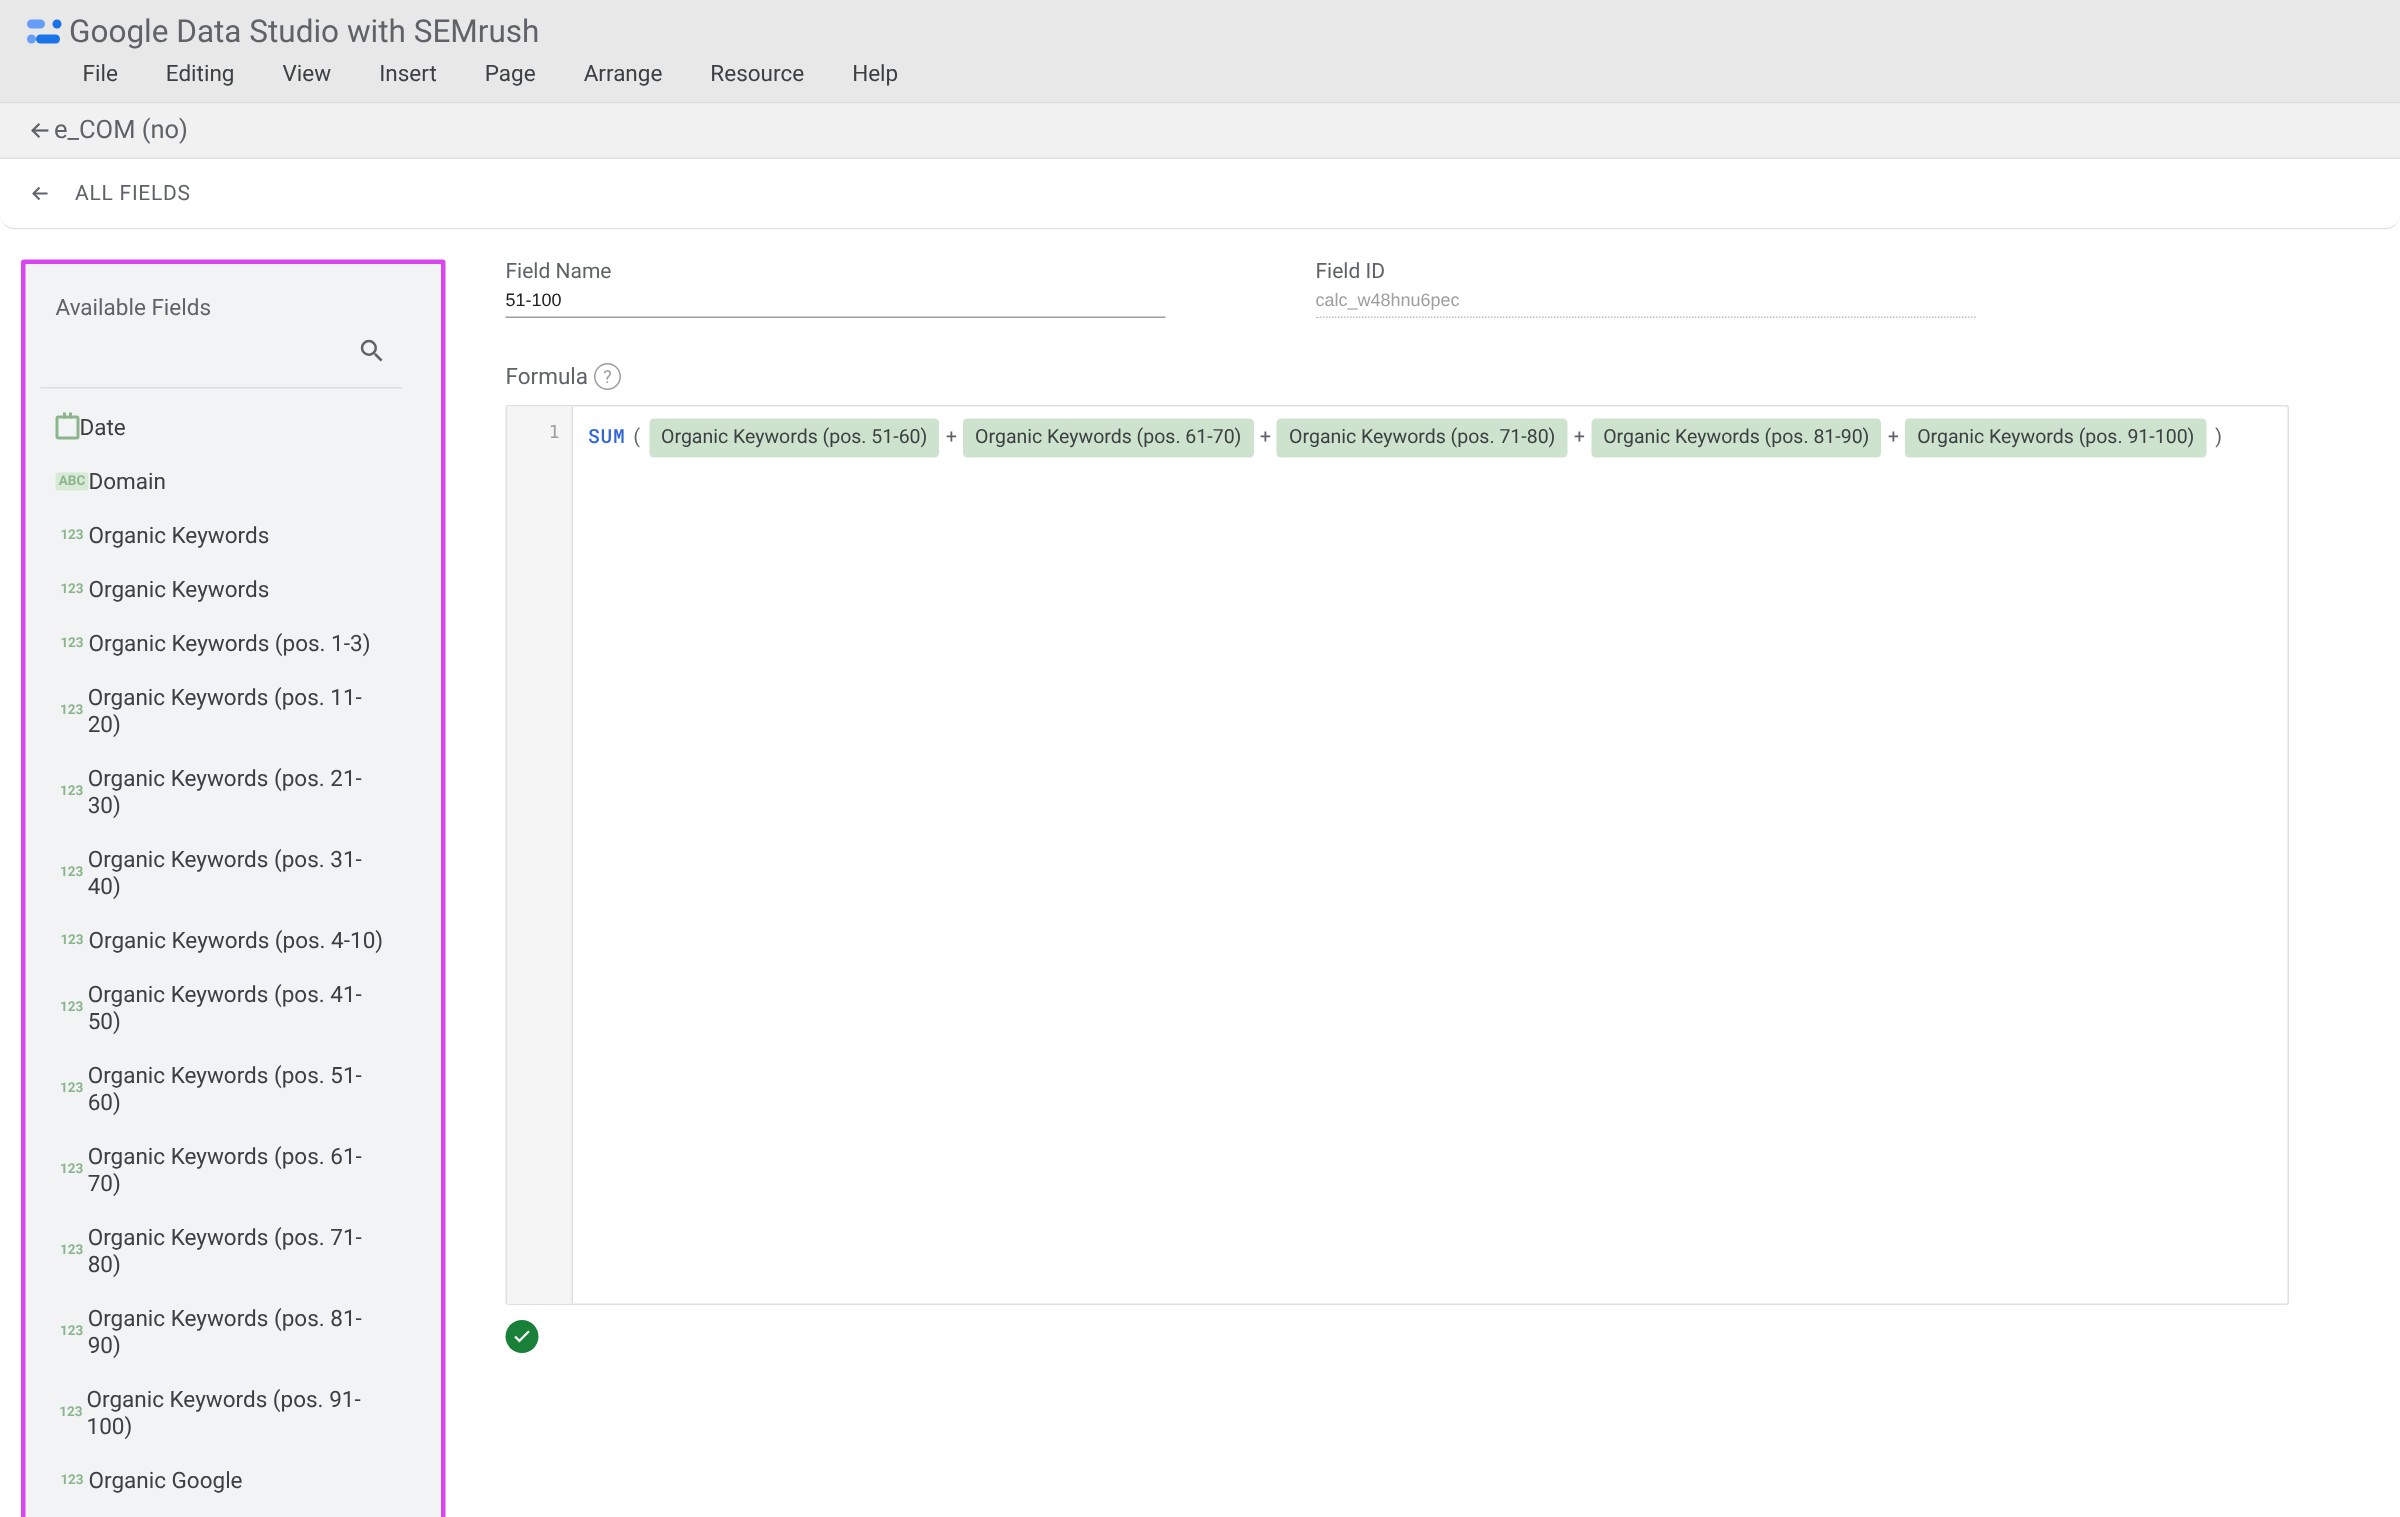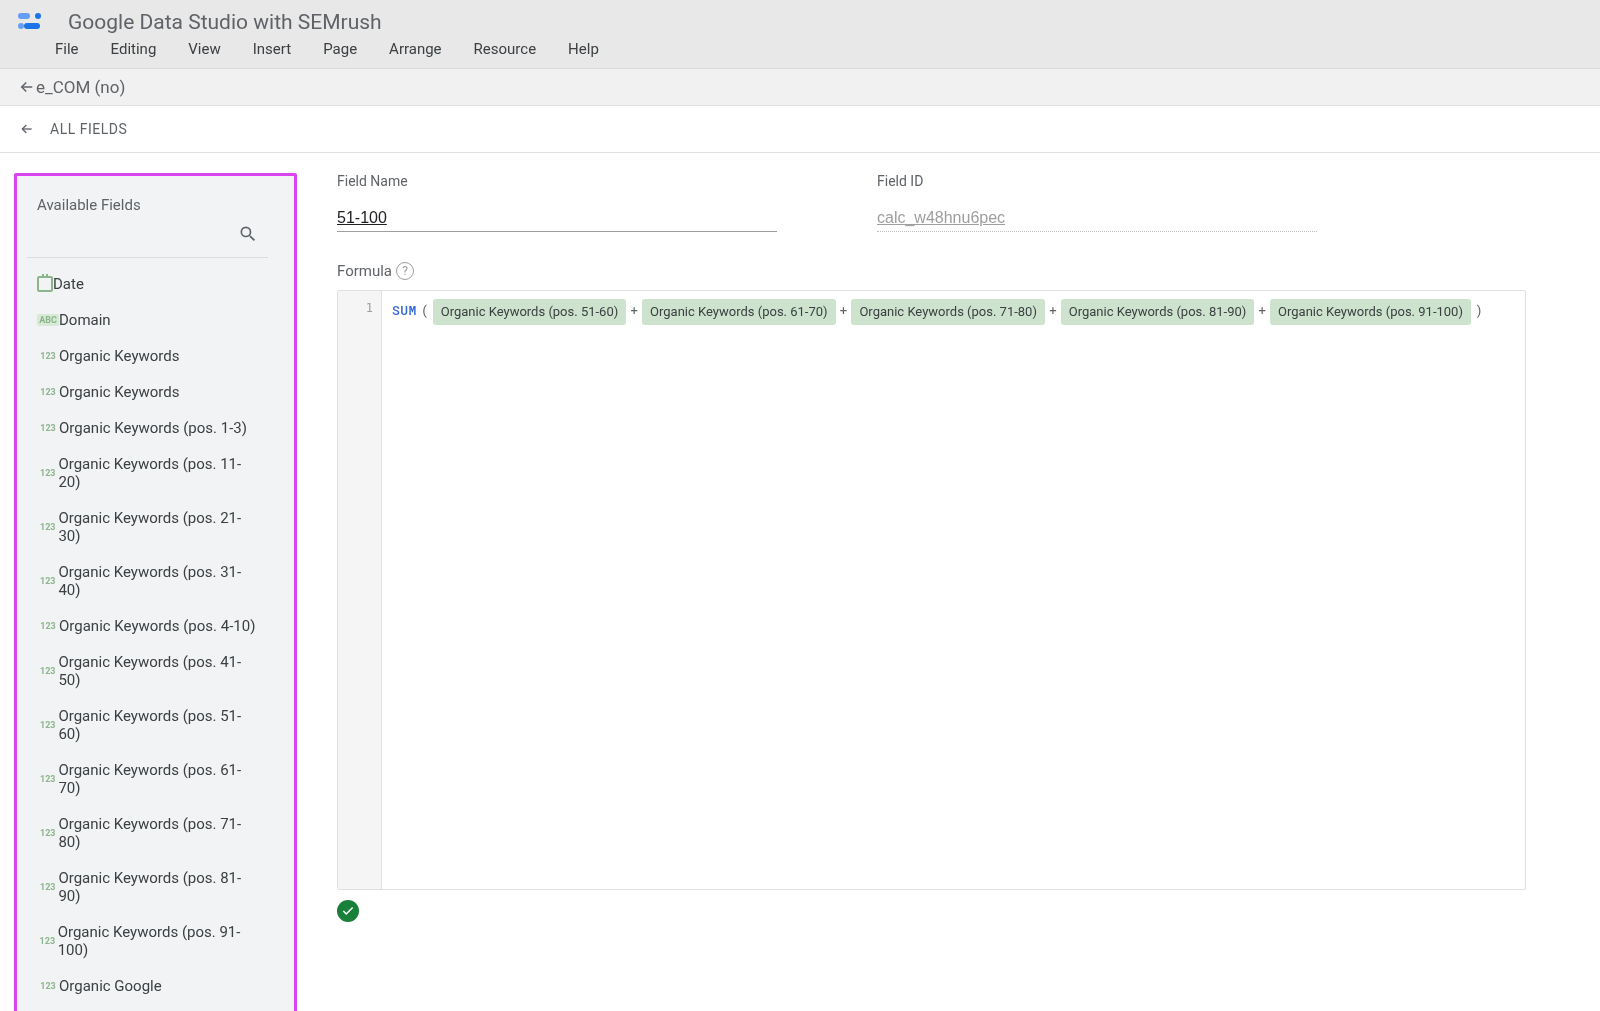--- a/index.html
+++ b/index.html
@@ -13,21 +13,21 @@
   }
   
   .topbar {
     background: #e8e8e8;
     border-bottom: 1px solid #dadce0;
     padding: 6px 0 0 0;
   }
   .topbar-row1 {
     display: flex;
     align-items: center;
-    gap: 22px;
+    gap: 0;
     padding: 4px 18px 0 18px;
   }
   .ds-logo svg { width: 28px; height: 22px; display:block; }
   .app-title {
     font-size: 21px;
     color: #5f6368;
     font-weight: 400;
   }
   .menubar {
     display: flex;
@@ -50,20 +50,21 @@
   .crumb2 {
     display: flex;
     align-items: center;
     gap: 14px;
     padding: 14px 18px;
     border-bottom: 1px solid #e0e0e0;
     color: #5f6368;
     font-size: 14px;
     letter-spacing: .5px;
     background:#fff;
+    border-radius:10px;
   }
   .back-arrow {
     width: 18px; height: 18px;
     display:inline-flex; align-items:center; justify-content:center;
     color:#5f6368;
     cursor:pointer;
   }
   
   .columns {
     display: flex;
@@ -115,27 +116,26 @@
   .date-icon::before, .date-icon::after {
     content:'';
     position:absolute;
     top:-4px; width:2px; height:4px; background:#8db58d;
   }
   .date-icon::before{ left:3px;} .date-icon::after{ right:3px;}
   
   .main { flex:1; padding-right:60px; }
   .field-inputs { display:flex; gap:100px; }
   .inputgrp { display:flex; flex-direction:column; width:440px; }
-  .inputgrp label { color:#5f6368; font-size:14px; margin-bottom:16px;}
+  .inputgrp label { color:#5f6368; font-size:14px; margin-bottom:0;}
   .inputgrp input {
     border:none; border-bottom:1px solid #9e9e9e;
-    font-size:16px; padding:4px 0;
+    font-size:12px; padding:4px 0;
     background:transparent; outline:none;
     color:#202124;
-    text-decoration:underline;
   }
   .inputgrp.disabled input {
     color:#9e9e9e;
     border-bottom:1px dotted #bdbdbd;
   }
   .formula-label {
     display:flex; align-items:center; gap:4px;
     margin: 30px 0 10px 0;
     color:#5f6368; font-size:15px;text-align:center;
   }

